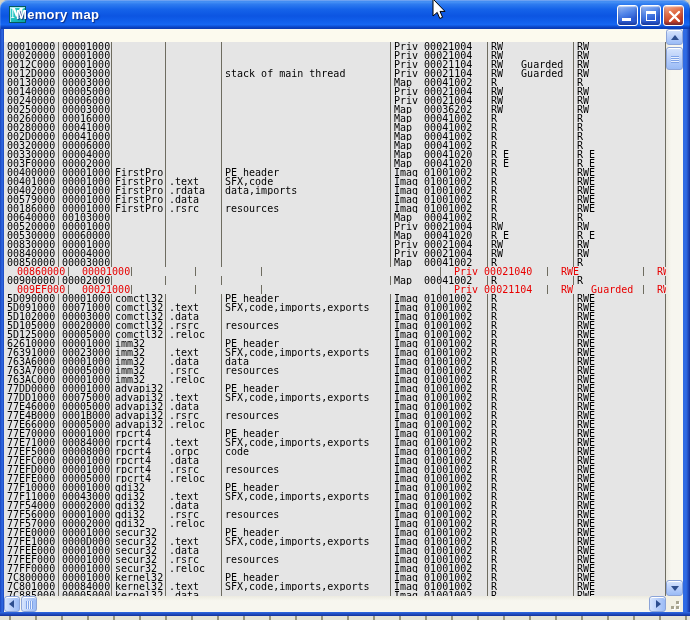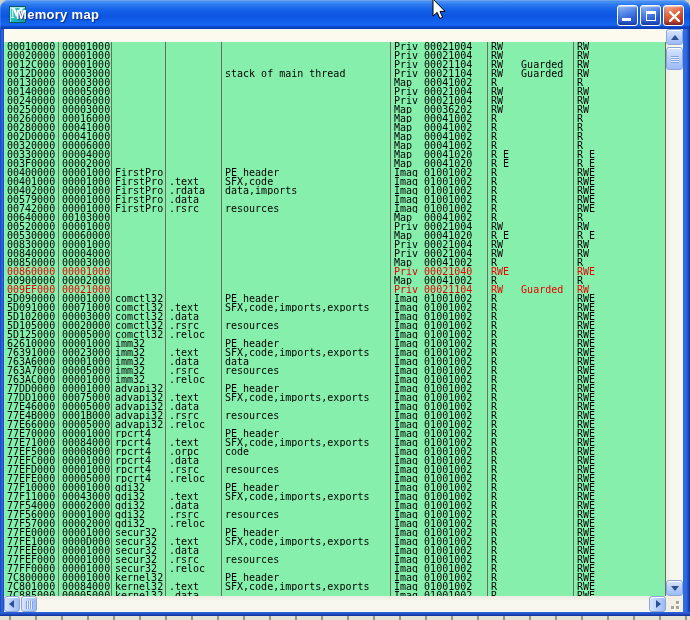--- a/index.html
+++ b/index.html
@@ -57,27 +57,27 @@
     font-size:10px; line-height:11px; color:#000; white-space:pre; overflow:hidden;
   }
   .hcell.active {
     background:#FAF9F4;
     border-top:1px solid #6E6C60; border-left:1px solid #6E6C60;
     border-right:1px solid #FFFFFF; border-bottom:1px solid #FFFFFF;
   }
   .c0{width:55px}.c1{width:53px}.c2{width:54px}.c3{width:56px}.c4{width:169px}.c5{width:97px}.c6{width:86px}.c7{width:92px;flex:1 1 auto;}
 
   
-  .tbl { position:absolute; left:0; top:13px; width:662px; height:554px; overflow:hidden; background:#86efac; }
+  .tbl { position:absolute; left:0; top:13px; width:662px; height:554px; overflow:hidden; background:#e5e5e5; }
   .row { display:flex; height:9px; }
   .cell {
     flex:none; height:9px; padding-left:3px; border-right:1px solid #6E6C60;
     font-size:10px; line-height:9px; color:#000; white-space:pre; overflow:hidden;
   }
-  .row.red .cell { color:#E80000; }
+  .row.red .cell { color:#E80000;margin-left:10px; }
 
   
   .vscroll { position:absolute; left:662px; top:0; width:17px; height:567px;
     background:linear-gradient(90deg,#ECEAE0,#F7F6EF 30%,#F7F6EF); }
   .hscroll { position:absolute; left:0; top:567px; width:662px; height:16px;
     background:linear-gradient(180deg,#ECEAE0,#F7F6EF 30%,#F7F6EF); }
   .sbtn {
     position:absolute; border:1px solid #8CA4D8; border-radius:3px;
     background:linear-gradient(180deg,#D7E5FD 0%,#BCD1FA 45%,#9ABBF6 100%);
     box-shadow: inset 0 1px 0 #fff;
@@ -316,21 +316,21 @@
           <div class="cell c0">00579000</div>
           <div class="cell c1">00001000</div>
           <div class="cell c2">FirstPro</div>
           <div class="cell c3">.data</div>
           <div class="cell c4"></div>
           <div class="cell c5">Imag 01001002</div>
           <div class="cell c6">R</div>
           <div class="cell c7">RWE</div>
         </div>
         <div class="row">
-          <div class="cell c0">00742000</div>
+          <div class="cell c0">00186000</div>
           <div class="cell c1">00001000</div>
           <div class="cell c2">FirstPro</div>
           <div class="cell c3">.rsrc</div>
           <div class="cell c4">resources</div>
           <div class="cell c5">Imag 01001002</div>
           <div class="cell c6">R</div>
           <div class="cell c7">RWE</div>
         </div>
         <div class="row">
           <div class="cell c0">00640000</div>

